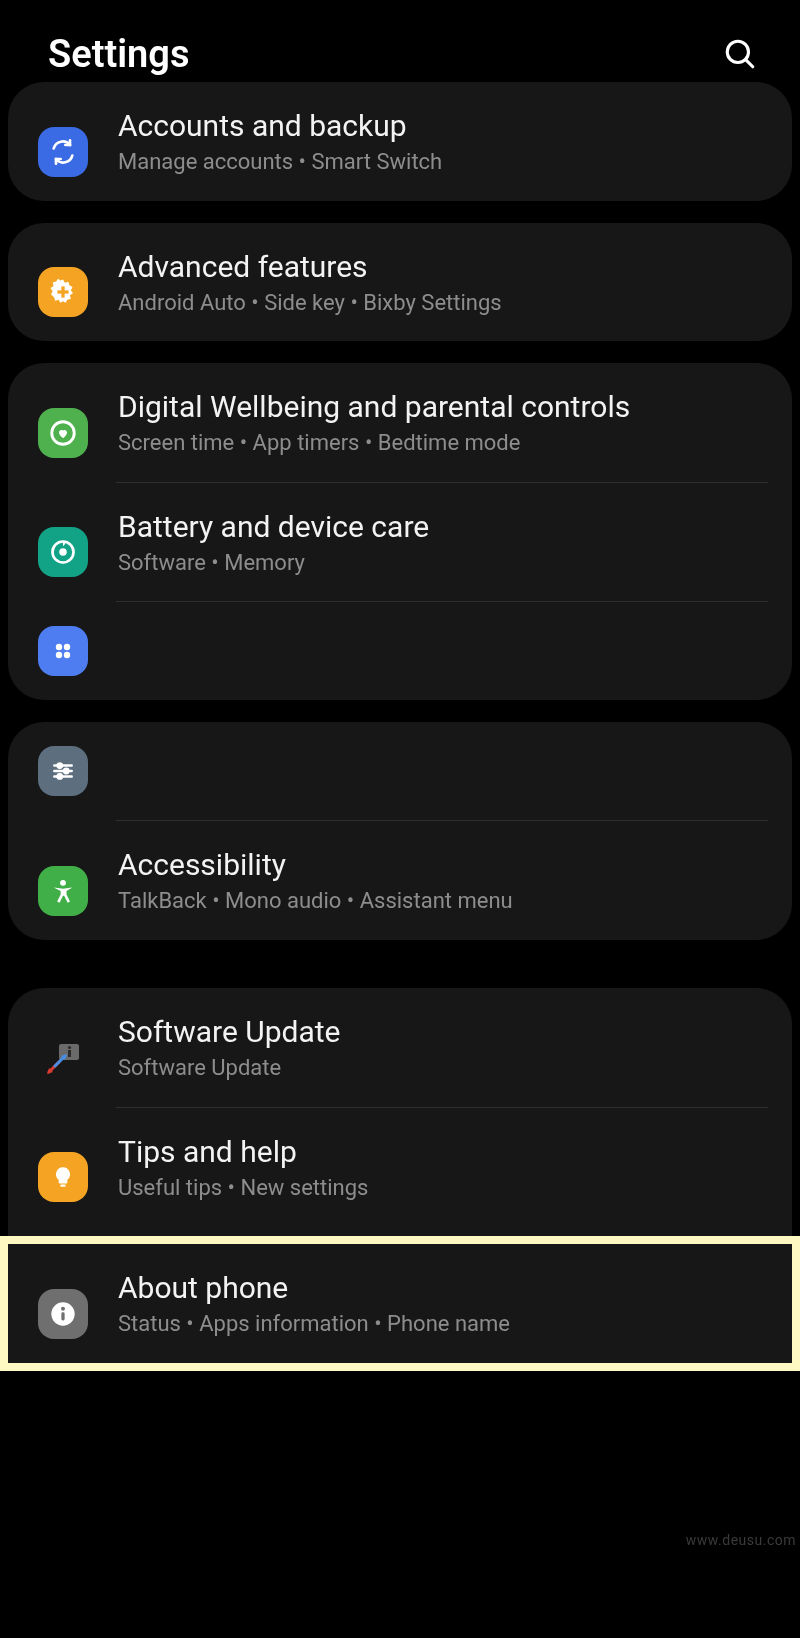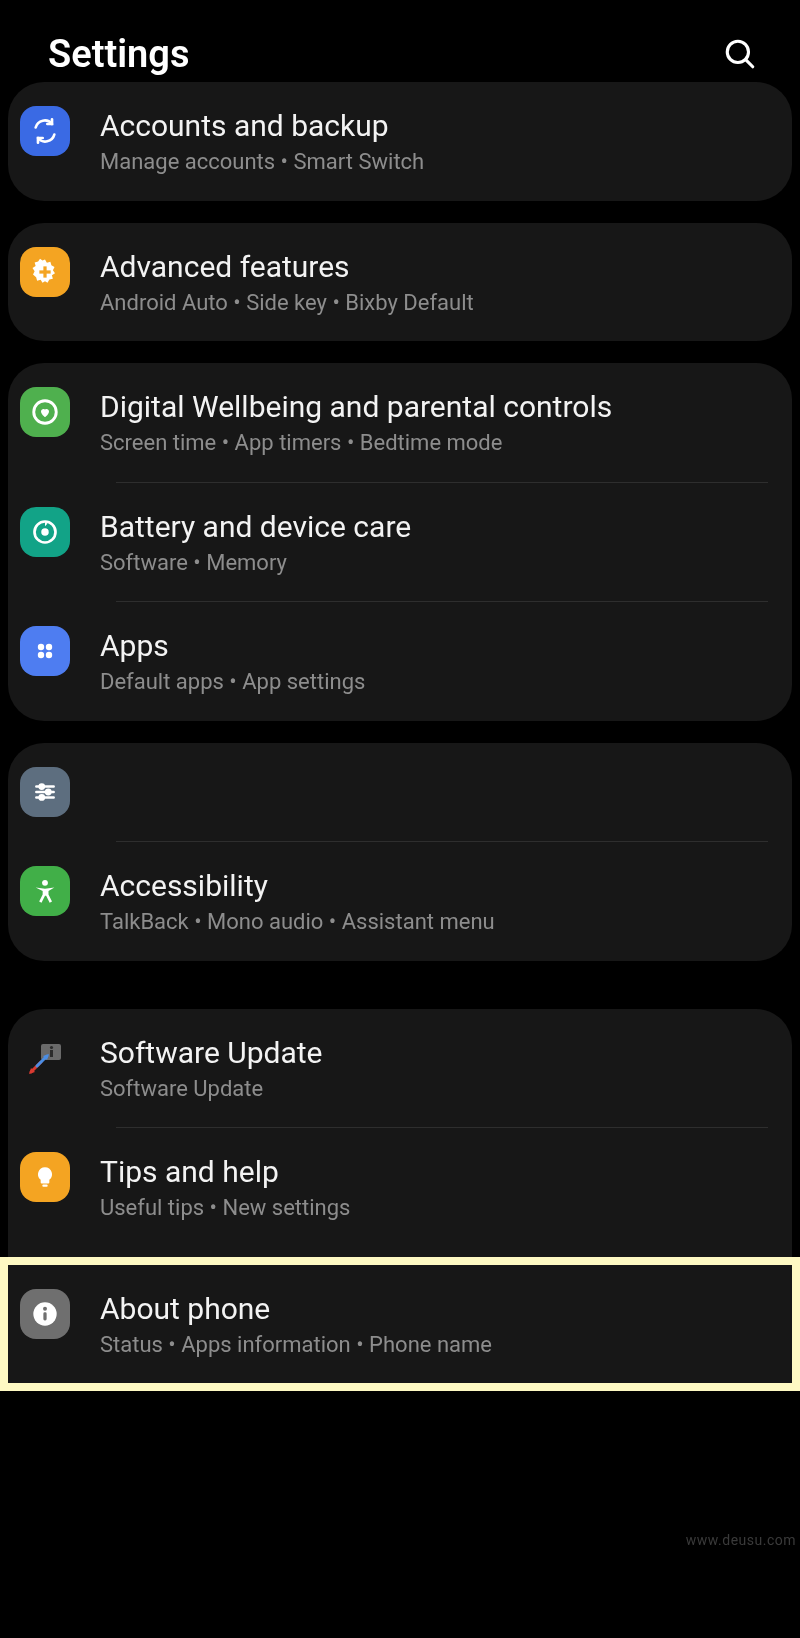--- a/index.html
+++ b/index.html
@@ -37,22 +37,22 @@
     padding: 0 8px;
   }
   .group {
     background: #171717;
     border-radius: 36px;
     margin-bottom: 22px;
     padding: 0;
   }
   .item {
     display: flex;
-    align-items: flex-start;
-    padding: 24px 24px 24px 12px;
+    align-items: flex-end;
+    padding: 24px 24px 24px 30px;
     cursor: pointer;
   }
   .icon-wrap {
     width: 50px;
     height: 50px;
     border-radius: 16px;
     display: flex;
     align-items: center;
     justify-content: center;
     flex-shrink: 0;
@@ -139,21 +139,21 @@
     <div class="item">
       <div class="icon-wrap" style="background:#f4a422">
         <svg width="30" height="30" viewBox="0 0 24 24" fill="#ffffff">
           <path d="M12 2l1.5 2.5 2.8-.8.8 2.8L19.6 8l-1.3 2.6L20 13l-2.5 1.5.8 2.8-2.8.8L14 20.6 12 19.3 10 20.6l-1.5-2.5-2.8.8-.8-2.8L2.4 14l1.3-2.6L2 8.7l2.5-1.5-.8-2.8 2.8-.8L8 1.4 10 2.7z"></path>
           <rect x="10.7" y="7.5" width="2.6" height="9" fill="#f4a422"></rect>
           <rect x="7.5" y="10.7" width="9" height="2.6" fill="#f4a422"></rect>
         </svg>
       </div>
       <div class="item-text">
         <div class="item-title">Advanced features</div>
-        <div class="item-subtitle">Android Auto  •  Side key  •  Bixby Default</div>
+        <div class="item-subtitle">Android Auto  •  Side key  •  Bixby Settings</div>
       </div>
     </div>
   </div>
 
   <div class="group">
     <div class="item">
       <div class="icon-wrap" style="background:#4fb04e">
         <svg width="30" height="30" viewBox="0 0 24 24" fill="none">
           <circle cx="12" cy="12" r="9" stroke="#ffffff" stroke-width="2.3"></circle>
           <path d="M12 16s-3.2-2.2-3.2-4.5c0-1.1.9-2 2-2 .7 0 1.1.4 1.2.6.1-.2.5-.6 1.2-.6 1.1 0 2 .9 2 2C15.2 13.8 12 16 12 16z" fill="#ffffff"></path>
@@ -180,24 +180,20 @@
     </div>
     <div class="divider"></div>
     <div class="item">
       <div class="icon-wrap" style="background:#4e7df1">
         <svg width="24" height="24" viewBox="0 0 24 24" fill="#ffffff">
           <circle cx="8" cy="8" r="3.2"></circle>
           <circle cx="16" cy="8" r="3.2"></circle>
           <circle cx="8" cy="16" r="3.2"></circle>
           <circle cx="16" cy="16" r="3.2"></circle>
         </svg>
-      </div>
-      <div class="item-text">
-        <div class="item-title">Apps</div>
-        <div class="item-subtitle">Default apps  •  App settings</div>
       </div>
     </div>
   </div>
 
   <div class="group">
     <div class="item">
       <div class="icon-wrap" style="background:#5d6e7f">
         <svg width="26" height="26" viewBox="0 0 24 24" stroke="#ffffff" stroke-width="2.3" stroke-linecap="round" fill="none">
           <line x1="4" y1="7" x2="20" y2="7"></line>
           <line x1="4" y1="12" x2="20" y2="12"></line>

